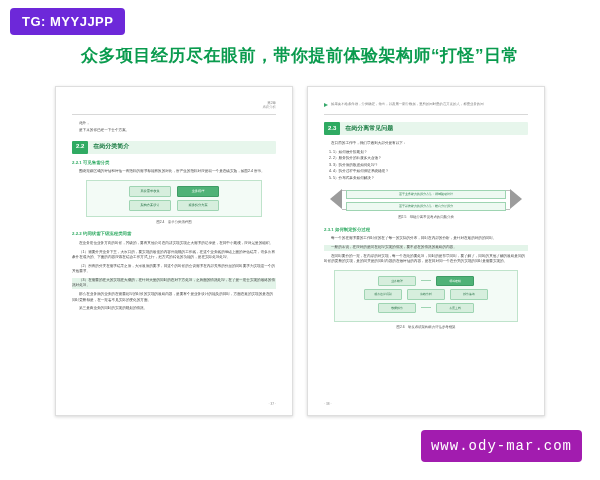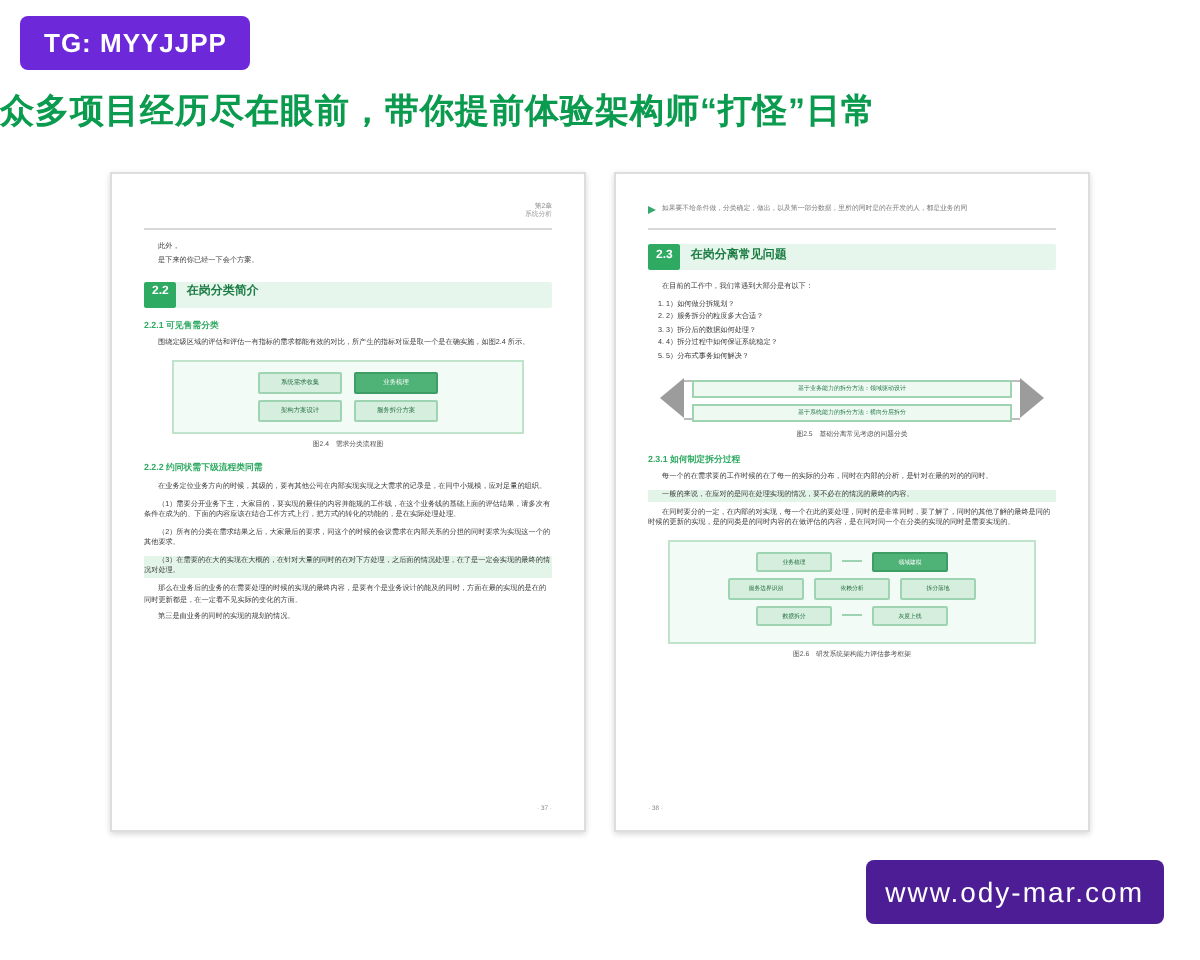--- a/index.html
+++ b/index.html
@@ -29,39 +29,41 @@
     border-radius: 4px;
     z-index: 30;
   }
 
   
   .headline {
     position: absolute;
     top: 44px;
     left: 0;
     width: 600px;
+    text-align: center;
     color: #0a9b4e;
     font-size: 17px;
     font-weight: bold;
     letter-spacing: 0.5px;
     z-index: 10;
   }
 
   
   .watermark {
     position: absolute;
     right: 18px;
     bottom: 18px;
-    background: #4c1d95;
+    background: #a21caf;
     color: #ffffff;
     font-size: 14px;
     letter-spacing: 1px;
     padding: 8px 10px;
     border-radius: 4px;
     z-index: 30;
+    font-family: Liberation Mono, monospace;
   }
 
   
   .spread {
     position: absolute;
     top: 86px;
     left: 0;
     width: 600px;
     height: 350px;
     display: flex;

